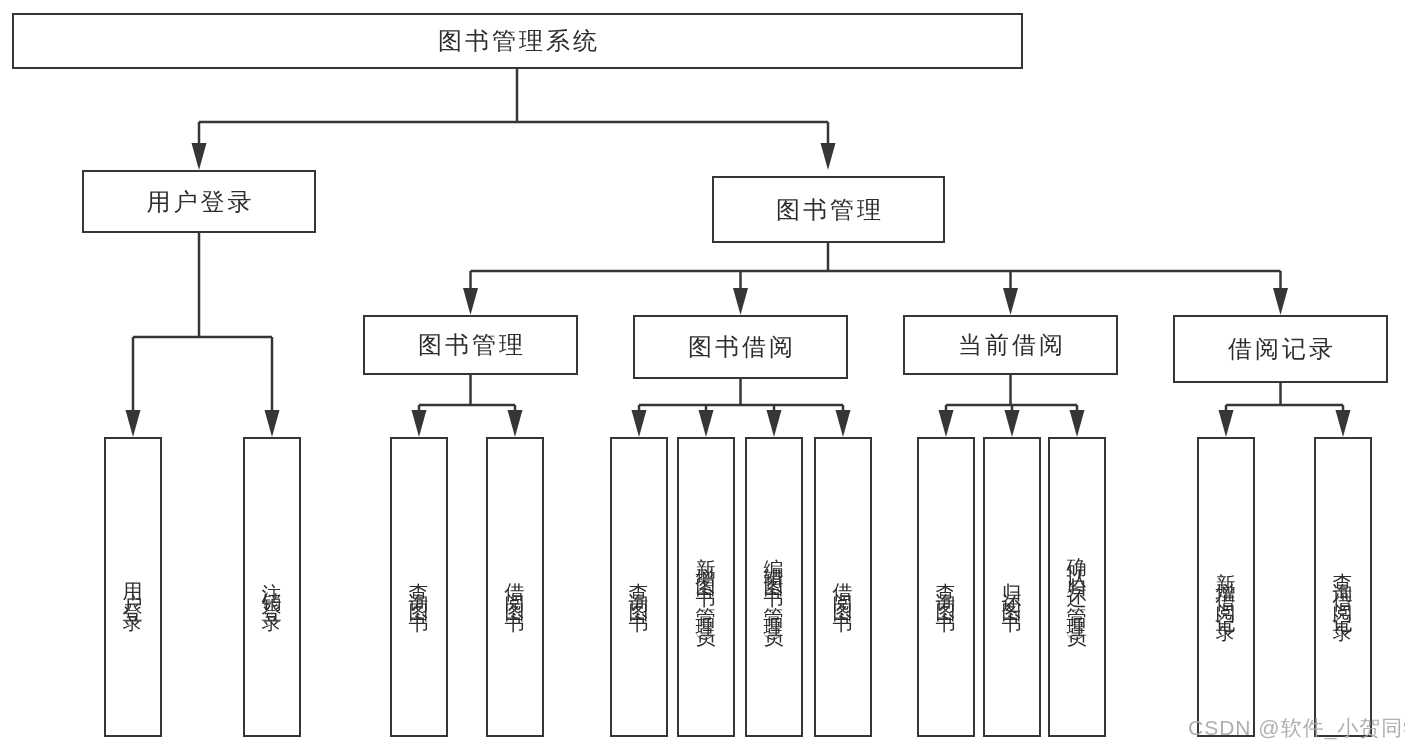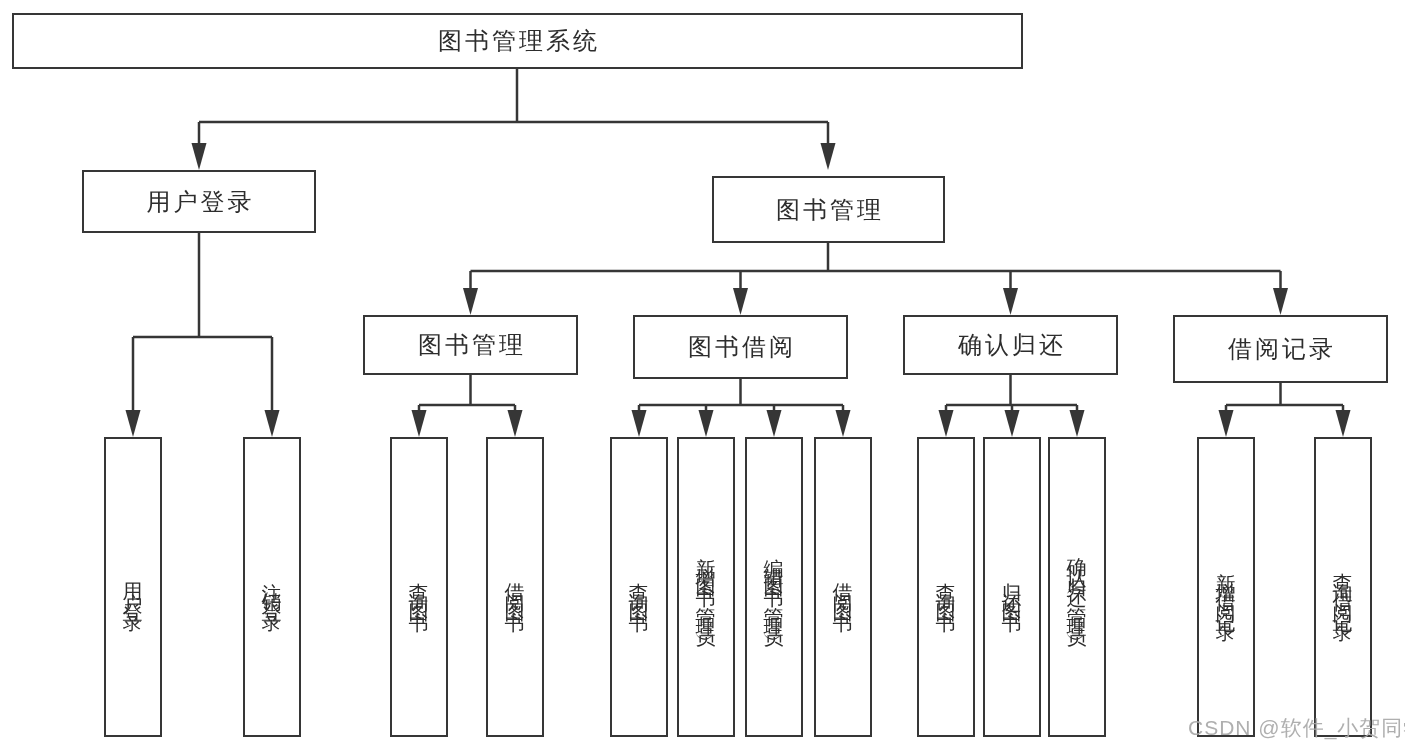--- a/index.html
+++ b/index.html
@@ -144,21 +144,21 @@
   <span class="hlabel">图书管理</span>
 </div>
 
 <div class="node l3-a">
   <span class="hlabel">图书管理</span>
 </div>
 <div class="node l3-b">
   <span class="hlabel">图书借阅</span>
 </div>
 <div class="node l3-c">
-  <span class="hlabel">确认归还</span>
+  <span class="hlabel">当前借阅</span>
 </div>
 <div class="node l3-d">
   <span class="hlabel">借阅记录</span>
 </div>
 
 <div class="node vleaf leaf-g1-0">
   <span class="vtext">用户登录</span>
 </div>
 <div class="node vleaf leaf-g1-1">
   <span class="vtext">注销登录</span>

